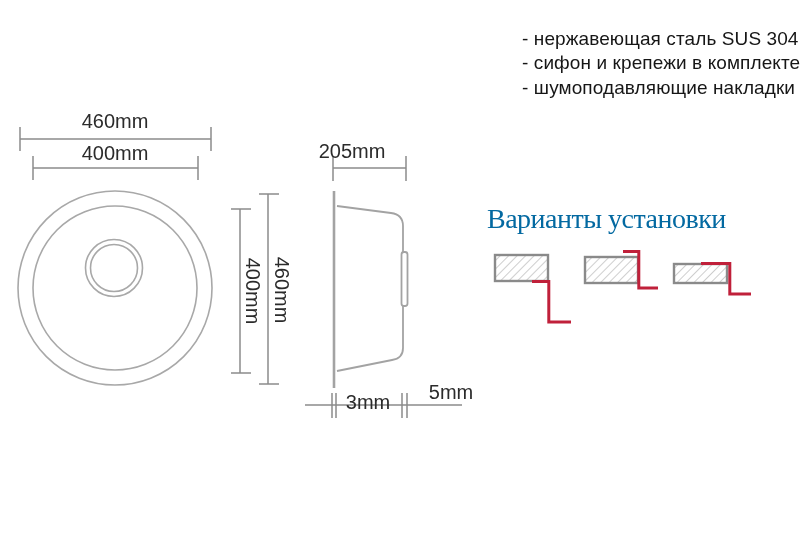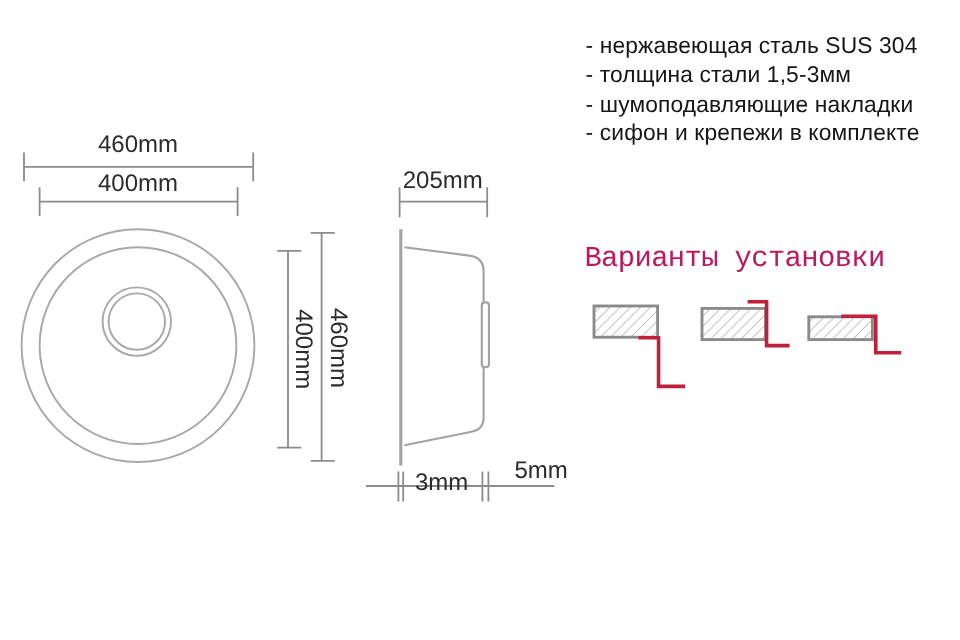--- a/index.html
+++ b/index.html
@@ -10,24 +10,24 @@
   .stage svg{position:absolute;left:0;top:0;}
   .dim{
     position:absolute;font-size:20px;font-weight:500;color:#2b2b2b;
     text-align:center;line-height:22px;white-space:nowrap;
   }
   .dim.vert{transform:rotate(90deg);transform-origin:center center;}
   .specs{
     position:absolute;left:488px;top:27px;width:310px;
     font-size:19px;line-height:24.4px;color:#161616;letter-spacing:0.1px;
   }
-  .specs .spec-line{white-space:nowrap;}
+  .specs .spec-line{white-space:nowrap;margin-left:34px;}
   .install-title{
     position:absolute;left:487px;top:203px;width:300px;
-    font-family:Liberation Mono, monospace;font-size:24px;color:#be185d;
+    font-family:Liberation Serif, serif;font-size:28px;color:#0369a1;
     white-space:nowrap;letter-spacing:-0.5px;
   }
 </style>
 </head>
 <body>
 
 <div class="stage">
 
   <svg width="800" height="533" viewBox="0 0 800 533">
     <defs>
@@ -77,32 +77,31 @@
         <rect x="674" y="264" width="53" height="19" fill="url(#hatch)" stroke="#8a8a8a" stroke-width="2.4"></rect>
         <path d="M701,263.5 L729.8,263.5 L729.8,294 L751,294" fill="none" stroke="#c0203a" stroke-width="3"></path>
       </g>
     </g>
   </svg>
 
   <div class="dim" style="left:45px;top:110px;width:140px;">460mm</div>
 
   <div class="dim" style="left:45px;top:142px;width:140px;">400mm</div>
 
-  <div class="dim" style="left:324px;top:140px;width:90px;">205mm</div>
+  <div class="dim" style="left:307px;top:140px;width:90px;">205mm</div>
 
   <div class="dim vert" style="left:213px;top:280px;width:80px;height:22px;">400mm</div>
 
   <div class="dim vert" style="left:242px;top:279px;width:80px;height:22px;">460mm</div>
 
   <div class="dim" style="left:333px;top:391px;width:70px;">3mm</div>
 
   <div class="dim" style="left:416px;top:381px;width:70px;">5mm</div>
 
   <div class="specs">
     <div class="spec-line">- нержавеющая сталь SUS 304</div>
-    <div class="spec-line">- толщина стали 1,5-3мм</div>
+    <div class="spec-line">- сифон и крепежи в комплекте</div>
     <div class="spec-line">- шумоподавляющие накладки</div>
-    <div class="spec-line">- сифон и крепежи в комплекте</div>
   </div>
 
   <div class="install-title">Варианты установки</div>
 
 </div>
 
 </body></html>

